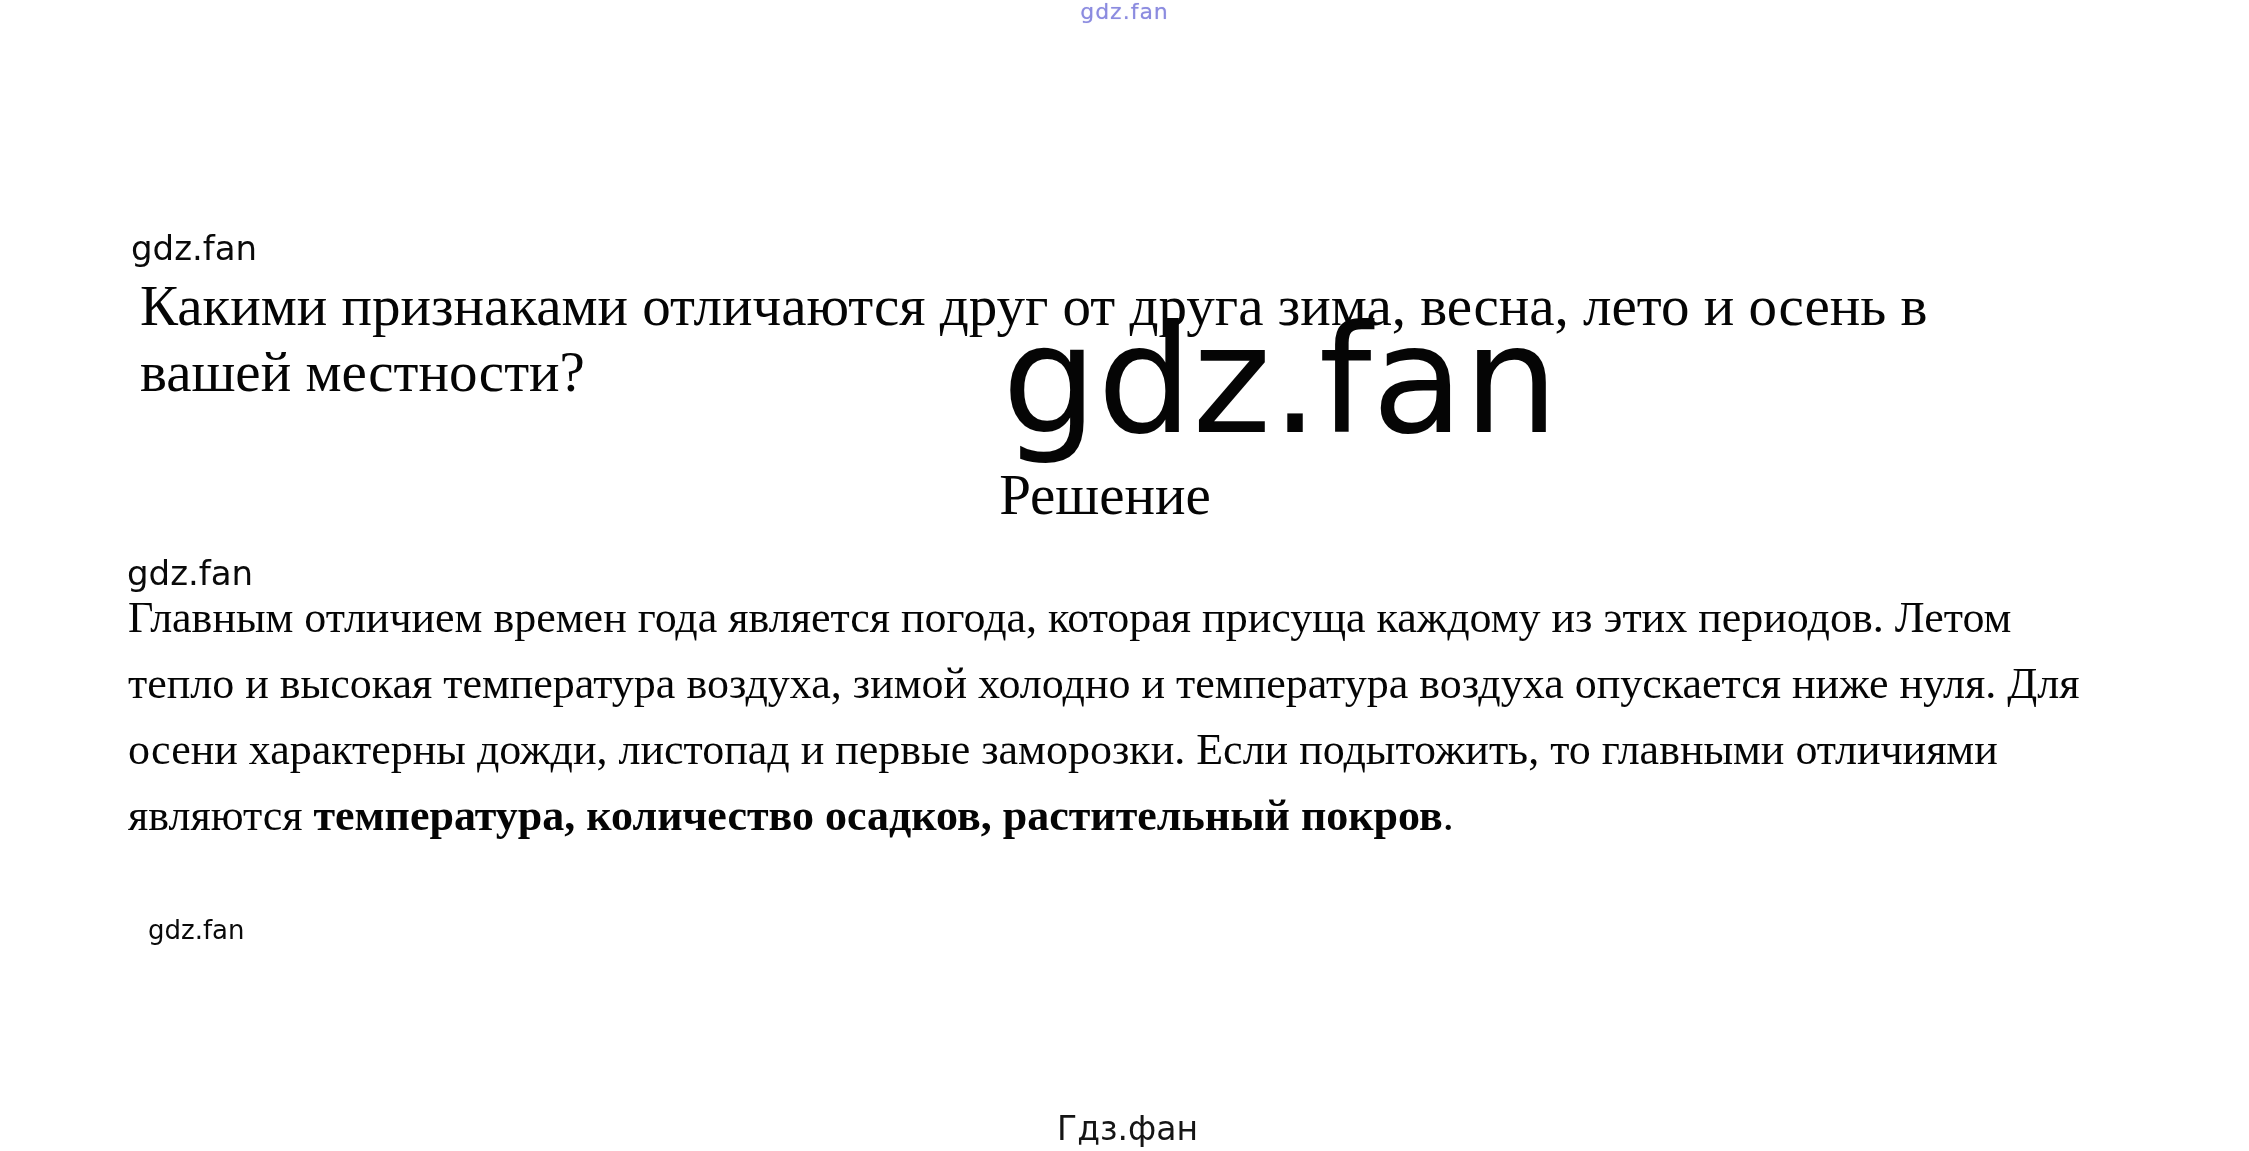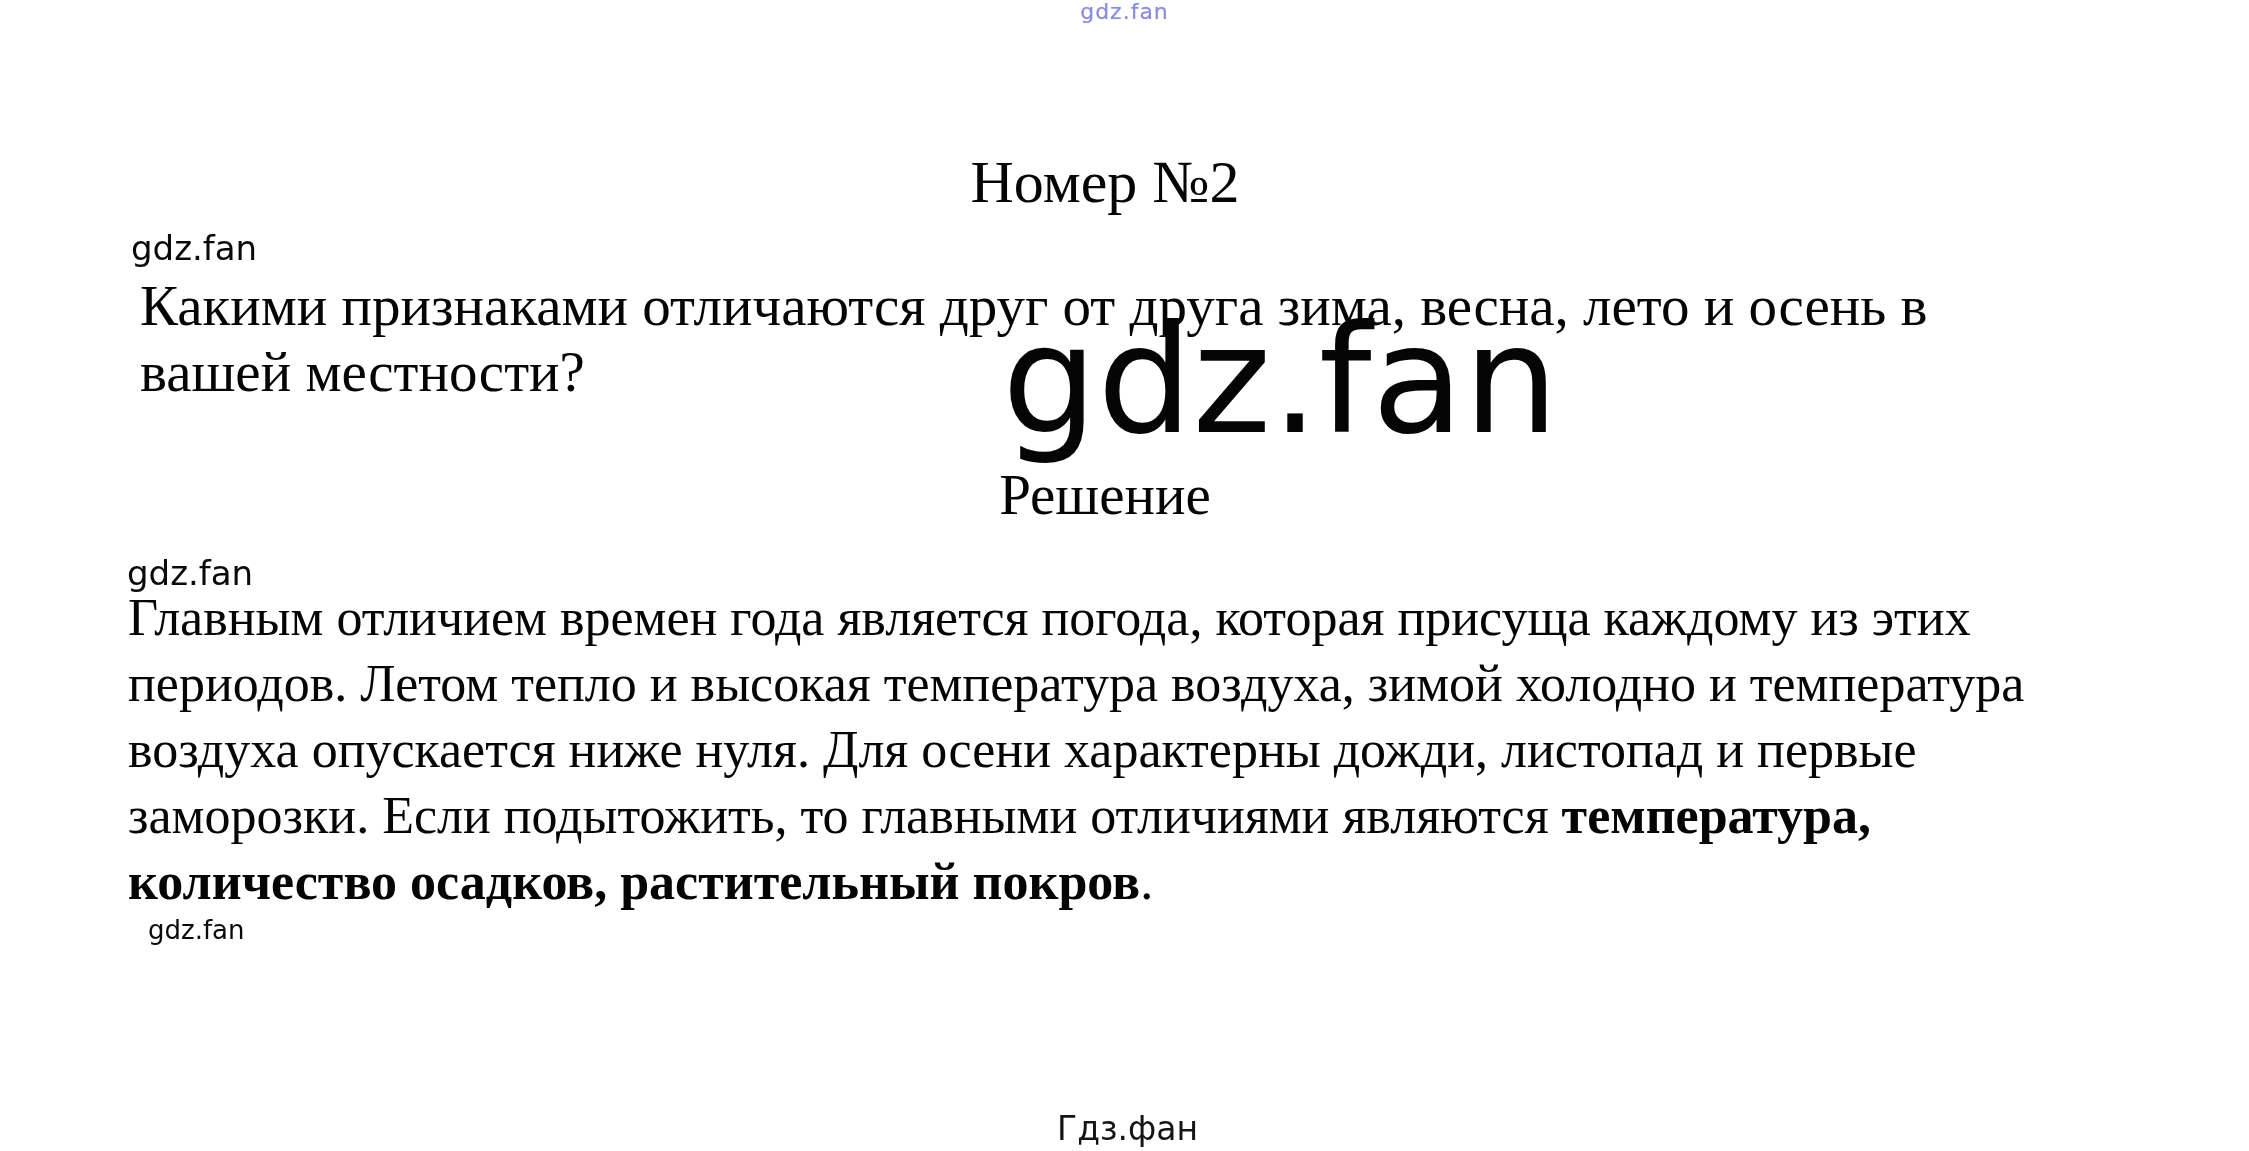--- a/index.html
+++ b/index.html
@@ -94,21 +94,21 @@
     line-height: 66px;
     color: #050505;
   }
   .answer {
     position: absolute;
     left: 128px;
     top: 585px;
     width: 1995px;
     margin: 0;
     font-family: "Liberation Serif", serif;
-    font-size: 52px;
+    font-size: 44px;
     line-height: 66px;
     color: #050505;
   }
   .answer .bold { font-weight: 700; }
 
   
   .footer {
     position: absolute;
     top: 1112px;
     left: 0;
@@ -120,21 +120,20 @@
     color: #151515;
   }
 </style>
 </head>
 <body>
 
 <div class="page">
 
   <div class="wm-top">gdz.fan</div>
 
-  <h1 class="title">Номер №2</h1>
 
   <div class="wm wm1">gdz.fan</div>
 
   <p class="question">Какими признаками отличаются друг от друга зима, весна, лето и осень в вашей местности?</p>
 
   <div class="wm-large">gdz.fan</div>
 
   <h2 class="solution-title">Решение</h2>
 
   <div class="wm wm2">gdz.fan</div>

